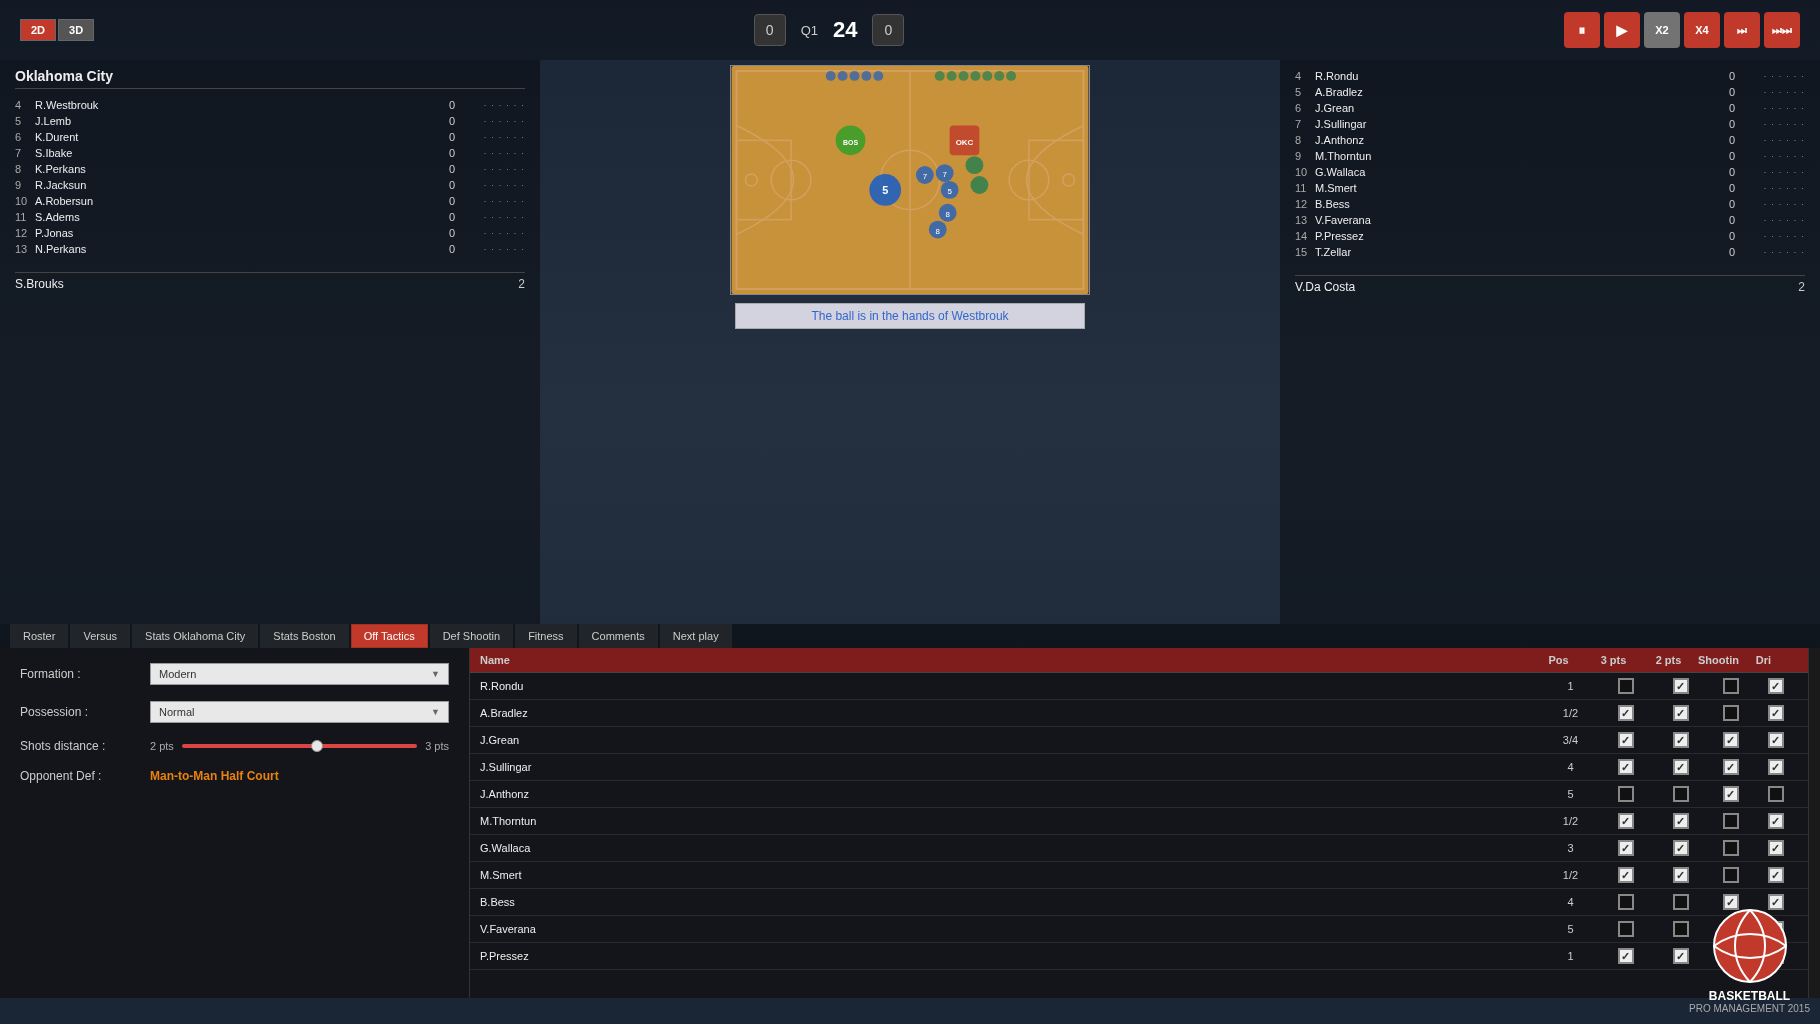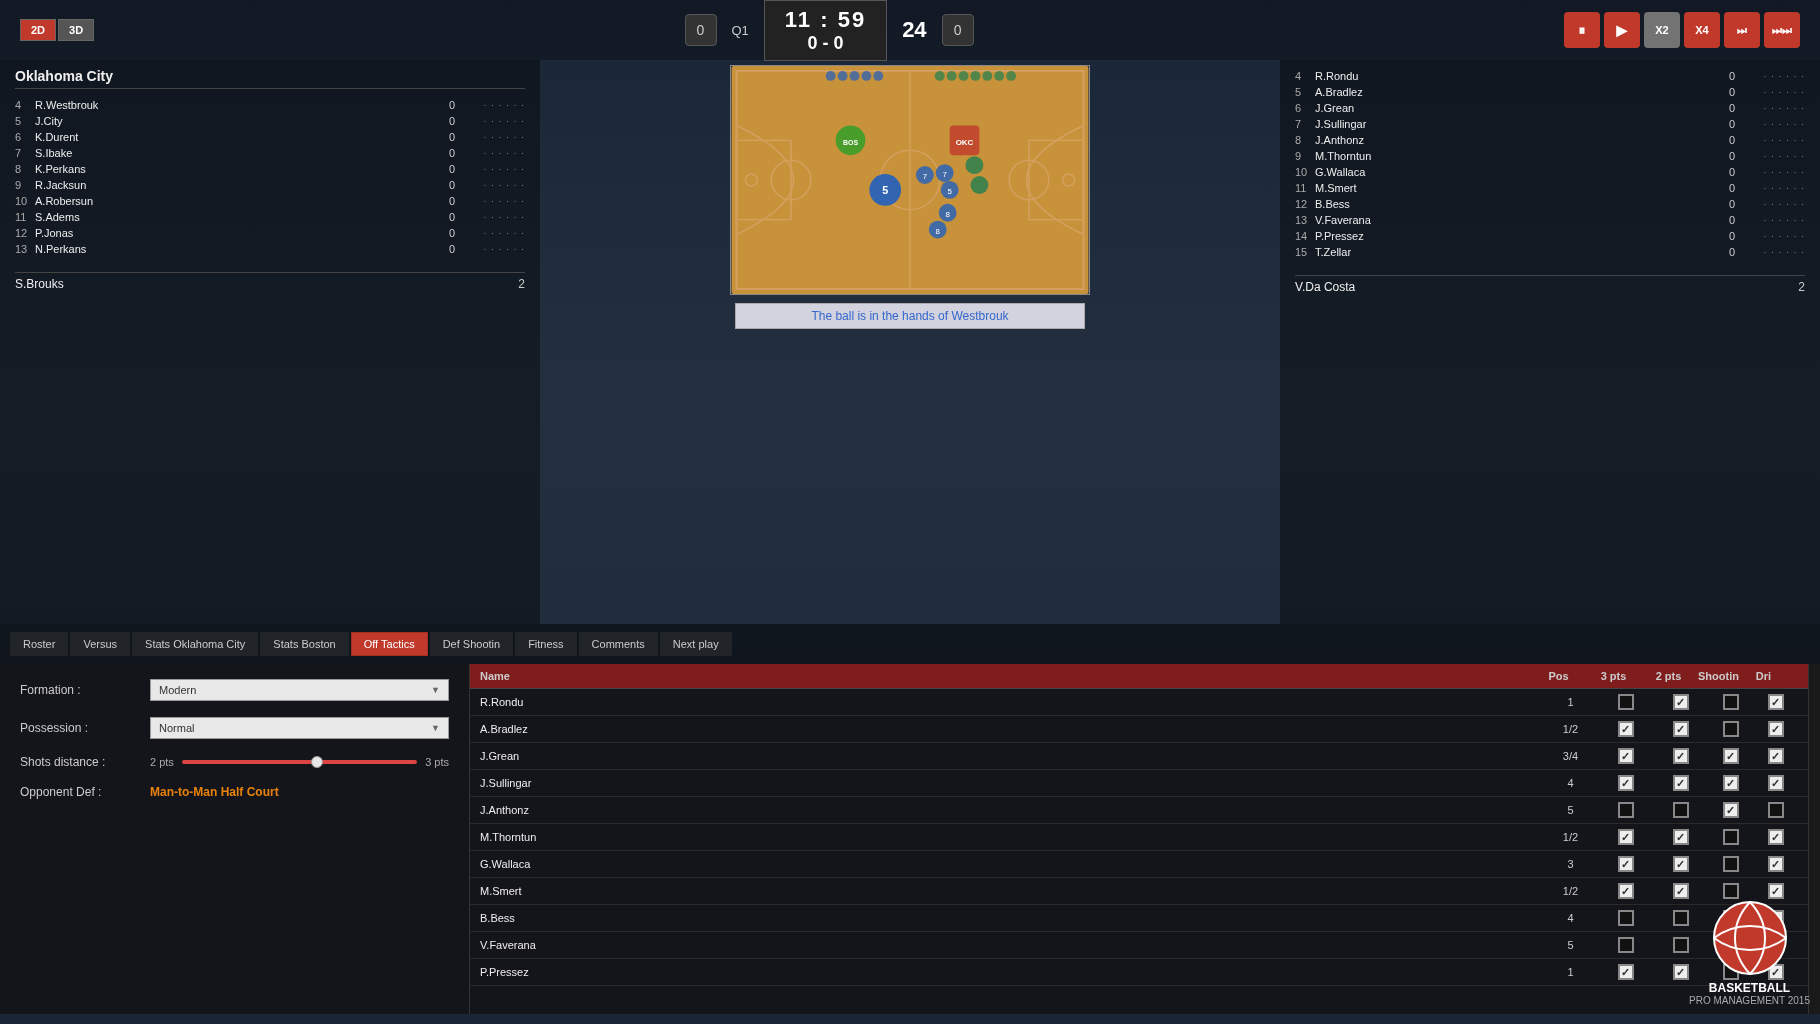--- a/index.html
+++ b/index.html
@@ -229,21 +229,21 @@
       padding: 8px 15px;
       background: rgba(0,0,0,0.4);
     }
 
     
     .tab-bar {
       display: flex;
       background: rgba(0,0,0,0.5);
       padding: 5px 10px;
       gap: 2px;
-      height: 40px;
+      height: 24px;
       align-items: center;
     }
 
     .tab {
       padding: 5px 12px;
       font-size: 11px;
       color: #ccc;
       cursor: pointer;
       border: 1px solid transparent;
       background: rgba(50,50,50,0.5);
@@ -434,21 +434,21 @@
     .checkbox.checked::after {
       content: '✓';
       font-size: 11px;
       color: #333;
       font-weight: bold;
     }
 
     
     .logo-area {
       position: absolute;
-      bottom: 18px;
+      bottom: 10px;
       right: 10px;
       text-align: center;
       z-index: 10;
       margin-top: 44px;
     }
 
     .basketball-logo {
       width: 80px;
       height: 80px;
     }
@@ -481,28 +481,20 @@
   <div class="top-header">
 
     <div class="view-toggle">
       <button class="view-btn active">2D</button>
       <button class="view-btn">3D</button>
     </div>
 
     <div class="score-center">
       <div class="score-zero">0</div>
       <span class="quarter-label">Q1</span>
-      <div class="score-box">
-        <div class="time-display">11 : 59</div>
-        <div class="score-display">
-          <span>0</span>
-          <span> - </span>
-          <span>0</span>
-        </div>
-      </div>
       <span class="shot-clock">24</span>
       <div class="score-zero">0</div>
     </div>
 
     <div class="controls-right">
       <button class="ctrl-btn pause">⏸</button>
       <button class="ctrl-btn play">▶</button>
       <button class="ctrl-btn x2">X2</button>
       <button class="ctrl-btn x4">X4</button>
       <button class="ctrl-btn skip">⏭</button>
@@ -516,21 +508,21 @@
       <div class="team-name">Oklahoma City</div>
       <div id="left-players">
           <div class="player-row">
       <span class="player-num">4</span>
       <span class="player-name">R.Westbrouk</span>
       <span class="player-score">0</span>
       <span class="player-dots">· · · · · ·</span>
     </div>
           <div class="player-row">
       <span class="player-num">5</span>
-      <span class="player-name">J.City</span>
+      <span class="player-name">J.Lemb</span>
       <span class="player-score">0</span>
       <span class="player-dots">· · · · · ·</span>
     </div>
           <div class="player-row">
       <span class="player-num">6</span>
       <span class="player-name">K.Durent</span>
       <span class="player-score">0</span>
       <span class="player-dots">· · · · · ·</span>
     </div>
           <div class="player-row">

